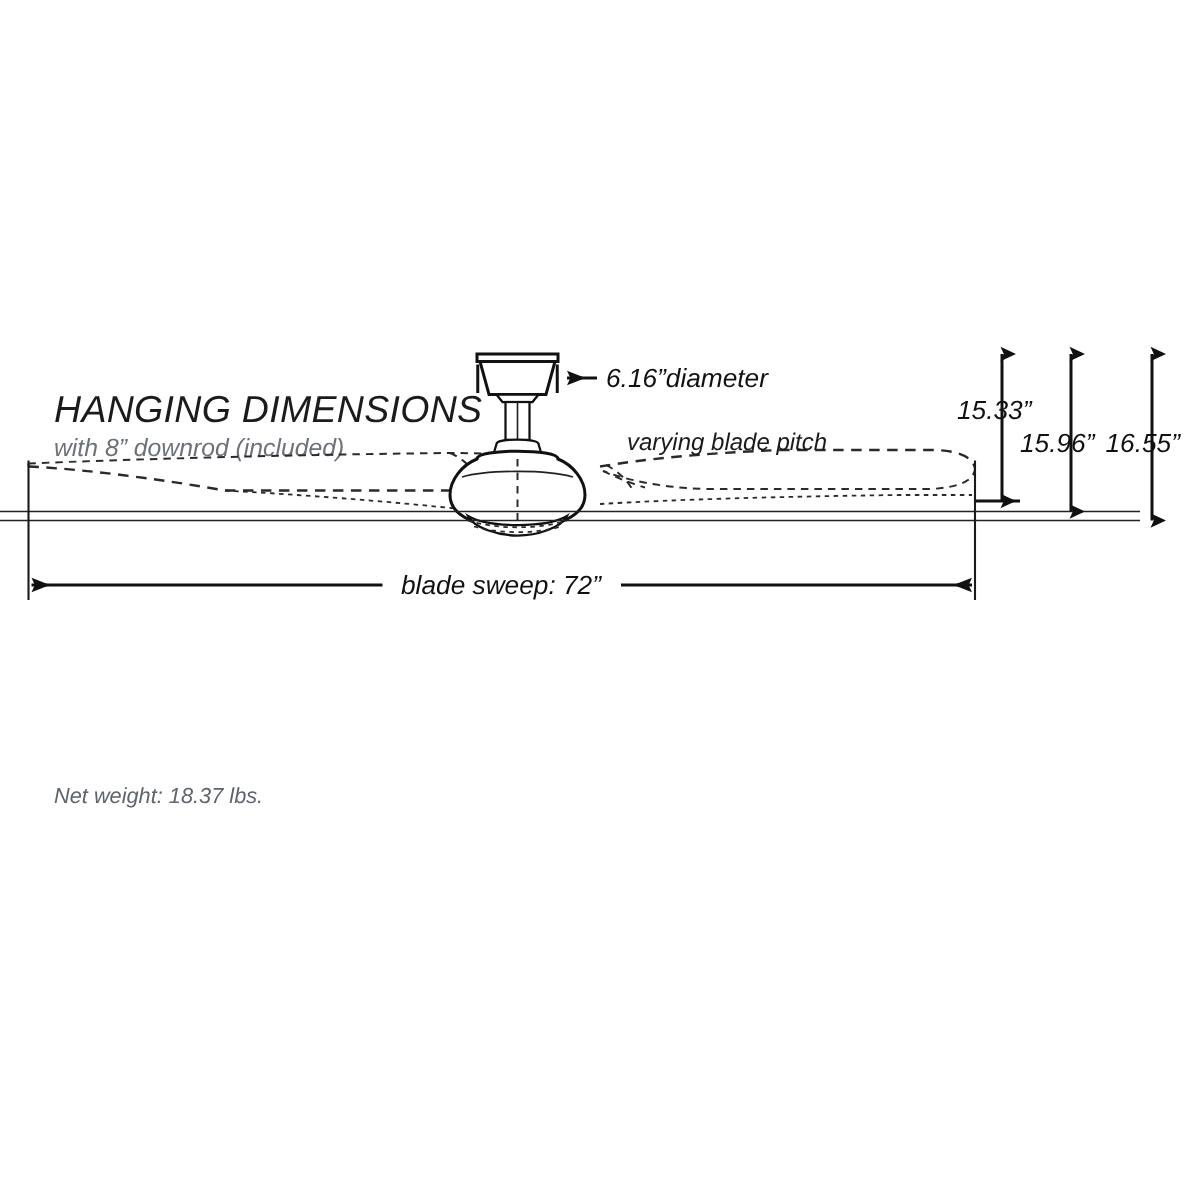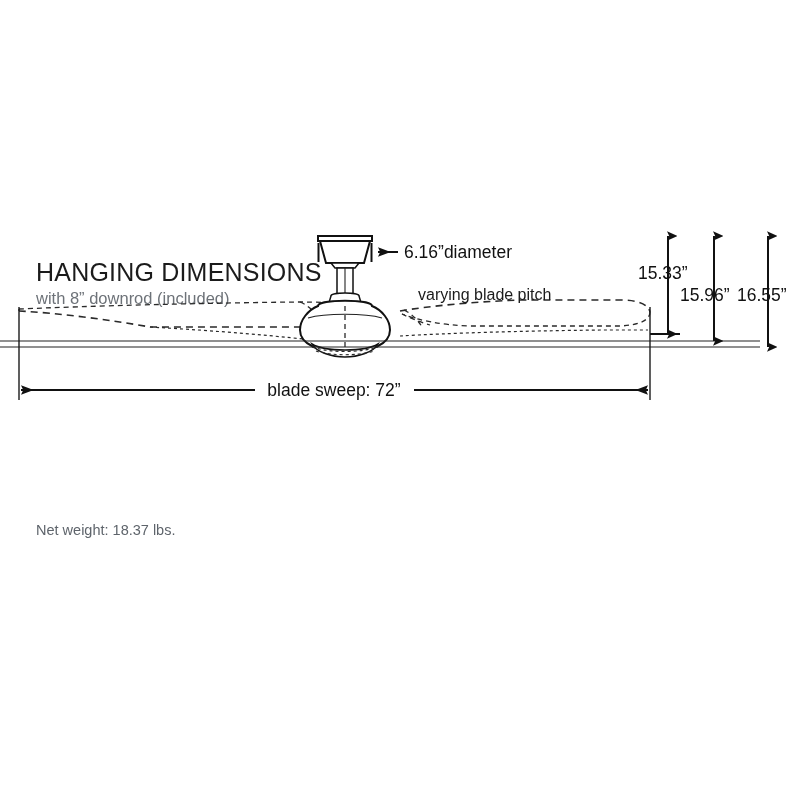--- a/index.html
+++ b/index.html
@@ -13,20 +13,21 @@
     font-family: "Liberation Sans", sans-serif;
     position: relative;
     overflow: hidden;
   }
   #diagram-root {
     position: absolute;
     left: 0;
     top: 0;
     width: 800px;
     height: 800px;
+    font-style: italic;
   }
   svg#fan-diagram {
     display: block;
     width: 800px;
     height: 800px;
   }
   .title-text {
     font-size: 25px;
     fill: #1b1b1b;
     font-family: "Liberation Sans", sans-serif;

